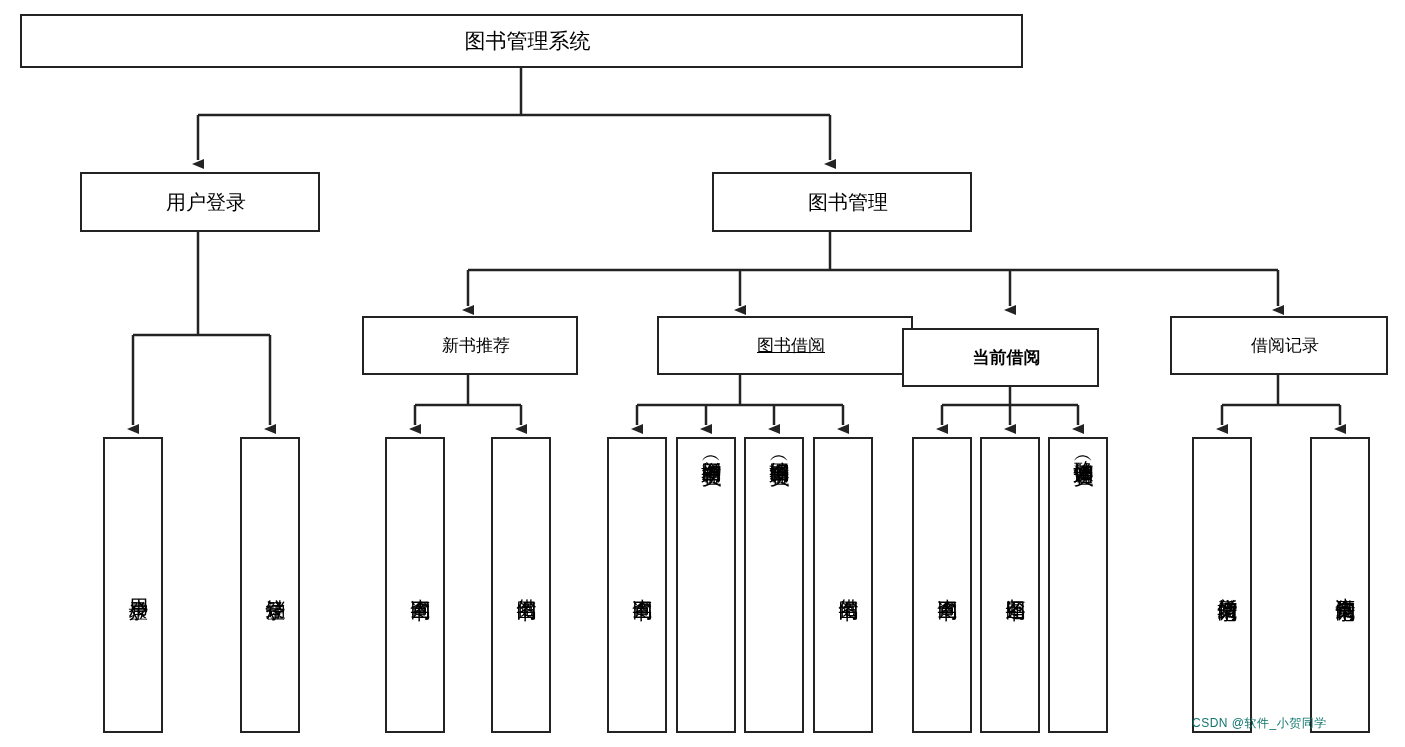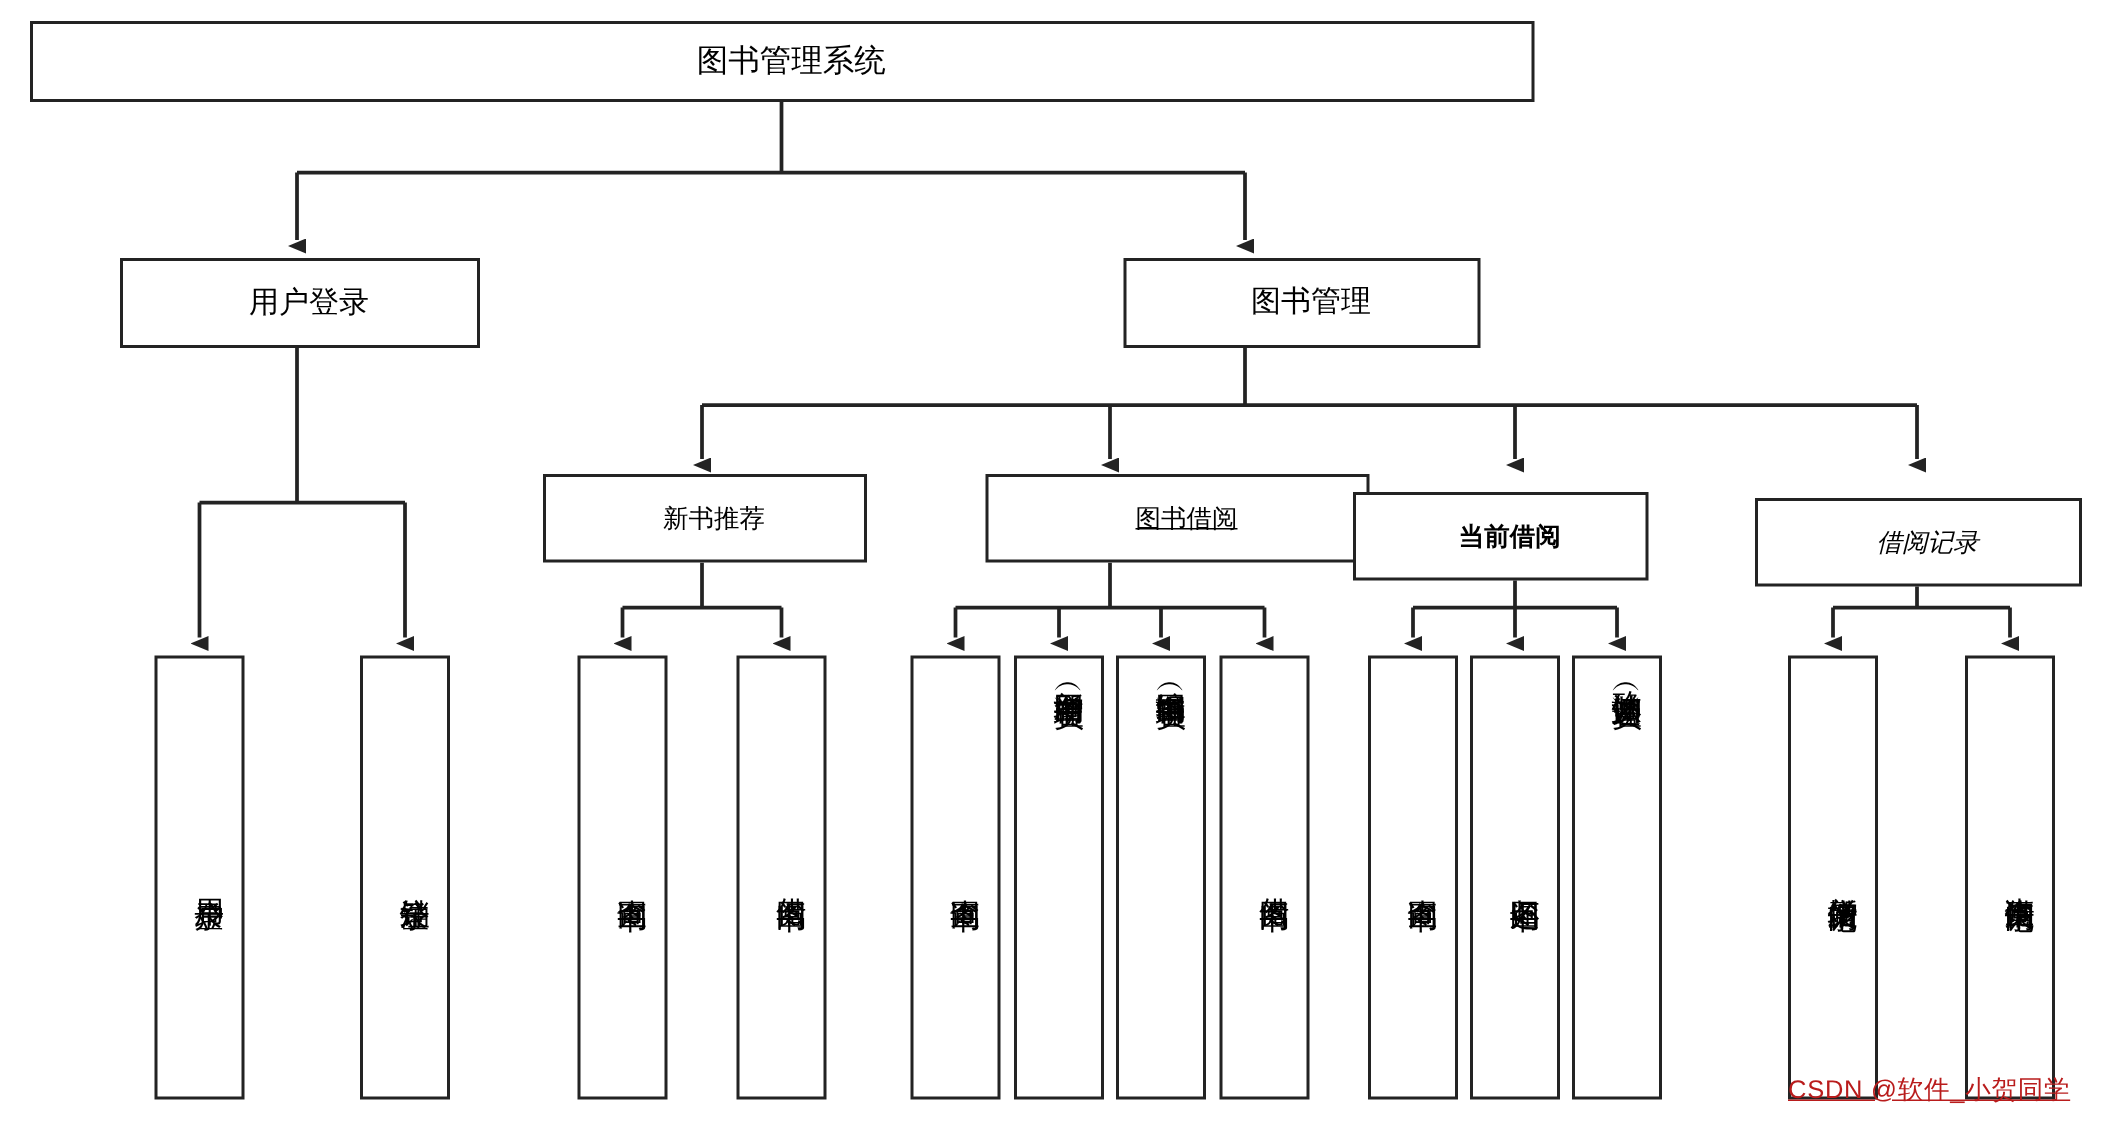--- a/index.html
+++ b/index.html
@@ -60,25 +60,24 @@
     letter-spacing: 1px;
     white-space: nowrap;
     line-height: 1;
   }
   .node.vert.mid {
     align-items: center;
     padding-top: 0;
   }
   .watermark {
     position: absolute;
-    font-size: 17px;
-    color: #b91c1c;
+    font-size: 12px;
+    color: #0f766e;
     white-space: nowrap;
     letter-spacing: 0.5px;
-    text-decoration: underline;
   }
 </style>
 </head>
 <body>
 
 <div id="canvas">
 
   <svg class="wires" viewBox="0 0 1405 747">
     <defs>
       <marker id="arrow" markerWidth="10" markerHeight="12" refX="1" refY="6" orient="auto" markerUnits="userSpaceOnUse">
@@ -132,34 +131,34 @@
     </g>
   </svg>
 
   <div class="node h-root" style="left:20px; top:14px; width:1003px; height:54px;">
     <span class="lbl">图书管理系统</span>
   </div>
 
   <div class="node h-l2" style="left:80px; top:172px; width:240px; height:60px;">
     <span class="lbl">用户登录</span>
   </div>
-  <div class="node h-l2" style="left:749px; top:172px; width:238px; height:60px;font-family:Liberation Mono, monospace;">
+  <div class="node h-l2" style="left:712px; top:172px; width:260px; height:60px;">
     <span class="lbl">图书管理</span>
   </div>
 
   <div class="node h-l3" style="left:362px; top:316px; width:216px; height:59px;">
     <span class="lbl">新书推荐</span>
   </div>
   <div class="node h-l3" style="left:657px; top:316px; width:256px; height:59px;text-decoration:underline;">
     <span class="lbl">图书借阅</span>
   </div>
   <div class="node h-l3" style="left:902px; top:328px; width:197px; height:59px;font-weight:bold;">
     <span class="lbl">当前借阅</span>
   </div>
-  <div class="node h-l3" style="left:1170px; top:332px; width:218px; height:59px;font-style:italic;">
+  <div class="node h-l3" style="left:1170px; top:316px; width:218px; height:59px;">
     <span class="lbl">借阅记录</span>
   </div>
 
   <div class="node vert mid" style="left:103px; top:437px; width:60px; height:296px;">
     <span class="lbl">用户登录</span>
   </div>
   <div class="node vert mid" style="left:240px; top:437px; width:60px; height:296px;">
     <span class="lbl">注销登录</span>
   </div>
 

